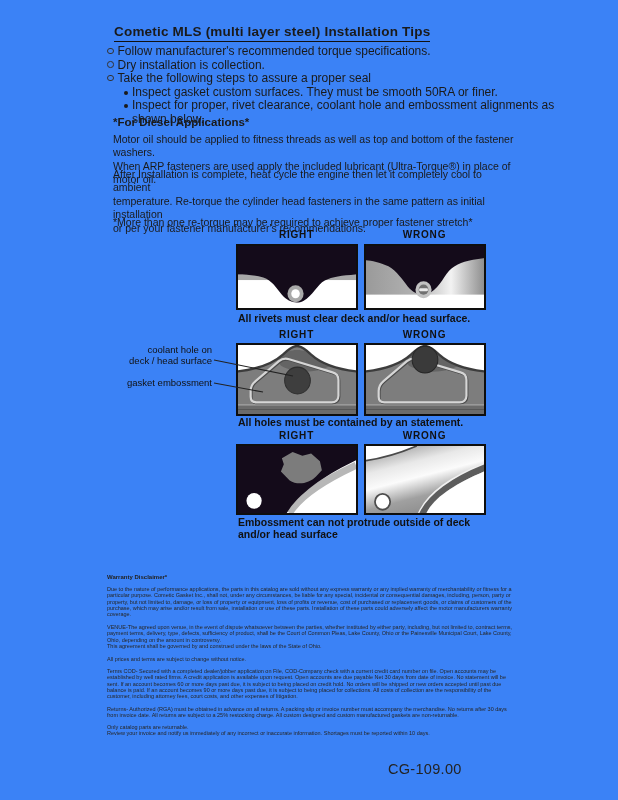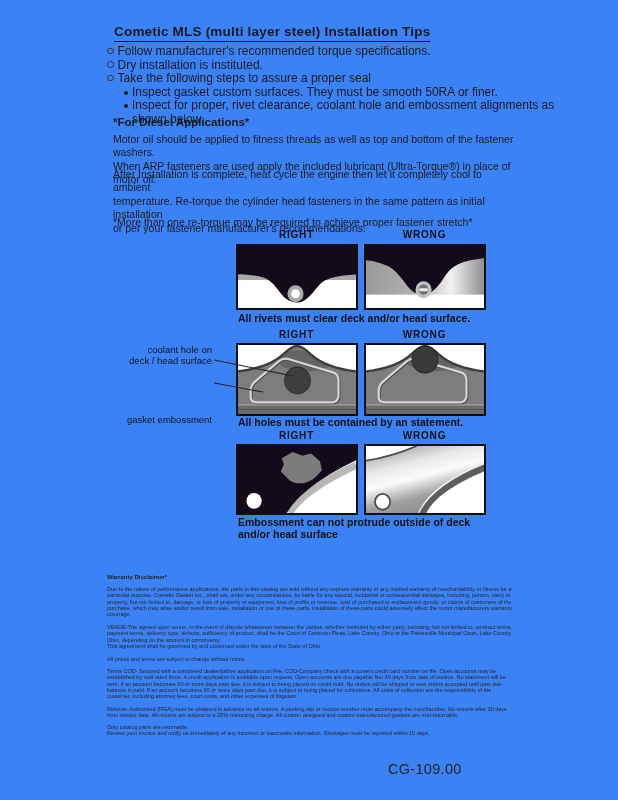--- a/index.html
+++ b/index.html
@@ -32,21 +32,21 @@
     <span class="title">Cometic MLS (multi layer steel) Installation Tips</span>
   </div>
 
   <div class="abs bullets" style="left:107px;top:45px;width:470px;">
     <div class="brow">
         <span class="omark"></span>
         <span>Follow manufacturer's recommended torque specifications.</span>
       </div>
     <div class="brow">
         <span class="omark"></span>
-        <span>Dry installation is instituted.</span>
+        <span>Dry installation is collection.</span>
       </div>
     <div class="brow">
         <span class="omark"></span>
         <span>Take the following steps to assure a proper seal</span>
       </div>
     <div class="brow">
         <span class="dmark"></span>
         <span>Inspect gasket custom surfaces.  They must be smooth 50RA or finer.</span>
       </div>
     <div class="brow">
@@ -94,21 +94,21 @@
       <rect x="54.5" y="41.6" width="9" height="2.8" rx="1.2" fill="#e8e8e8"></rect>
     </svg>
   </div>
   <div class="abs figcap" style="left:238px;top:312px;">All rivets must clear deck and/or head surface.</div>
 
   <div class="abs figlabel" style="left:236px;top:329px;">RIGHT</div>
   <div class="abs figlabel" style="left:364px;top:329px;">WRONG</div>
 
   <div class="abs ann" style="left:108px;top:344px;">coolant hole on
 deck / head surface</div>
-  <div class="abs ann" style="left:108px;top:377px;margin-top:37px;">gasket embossment</div>
+  <div class="abs ann" style="left:108px;top:377px;">gasket embossment</div>
 
   <div class="abs panel p2" style="left:236px;top:343px;">
     <svg viewBox="0 0 121 68" preserveAspectRatio="none">
       <rect x="0" y="0" width="121" height="68" fill="#ffffff"></rect>
       <path d="M0,26 C18,24 34,20 46,9.5 C52,4 56,1 60.5,1 C65,1 69,4 75,9.5 C87,20 103,24 121,26 V68 H0 Z" fill="#7d7d7d"></path>
       <path d="M44,11 C52,3 69,3 77,11 C82,16 88,19 94,21 C80,28 58,28 45,21 C41,18 41,14 44,11 Z" fill="#646464"></path>
       <path d="M0,26 C18,24 34,20 46,9.5 C52,4 56,1 60.5,1 C65,1 69,4 75,9.5 C87,20 103,24 121,26" fill="none" stroke="#3c3c3c" stroke-width="2.4"></path>
       <rect x="0" y="59" width="121" height="9" fill="#6b6b6b"></rect>
       <line x1="0" y1="59" x2="121" y2="59" stroke="#a5a5a5" stroke-width="1.2"></line>
       <line x1="0" y1="63.5" x2="121" y2="63.5" stroke="#565656" stroke-width="1"></line>

